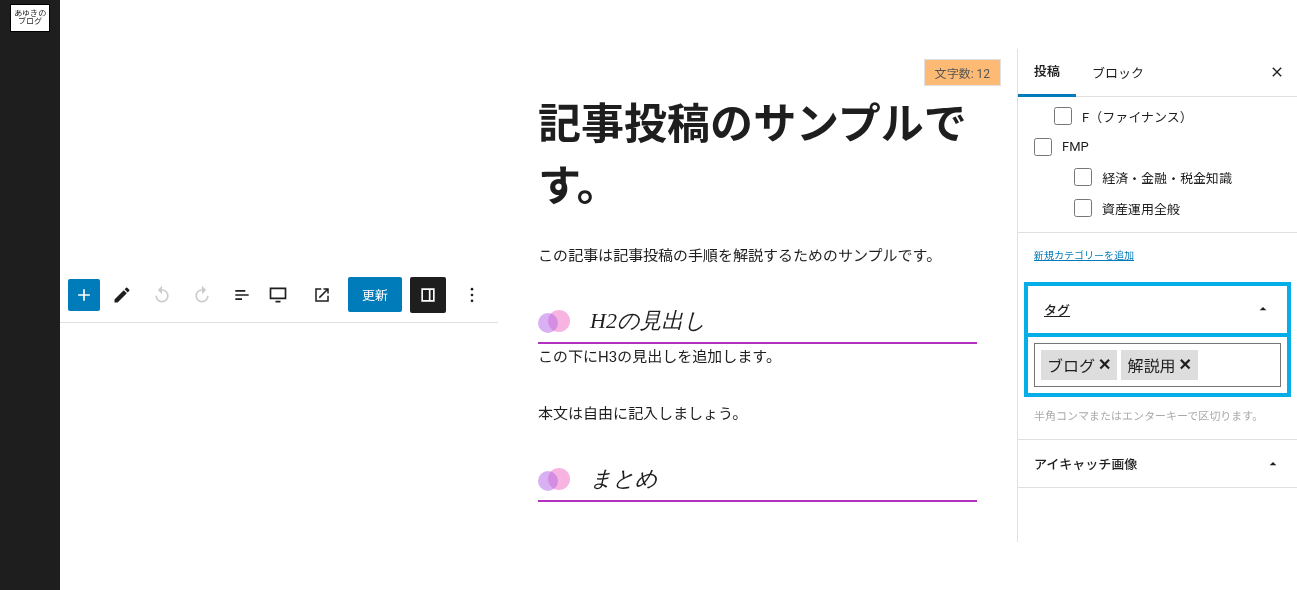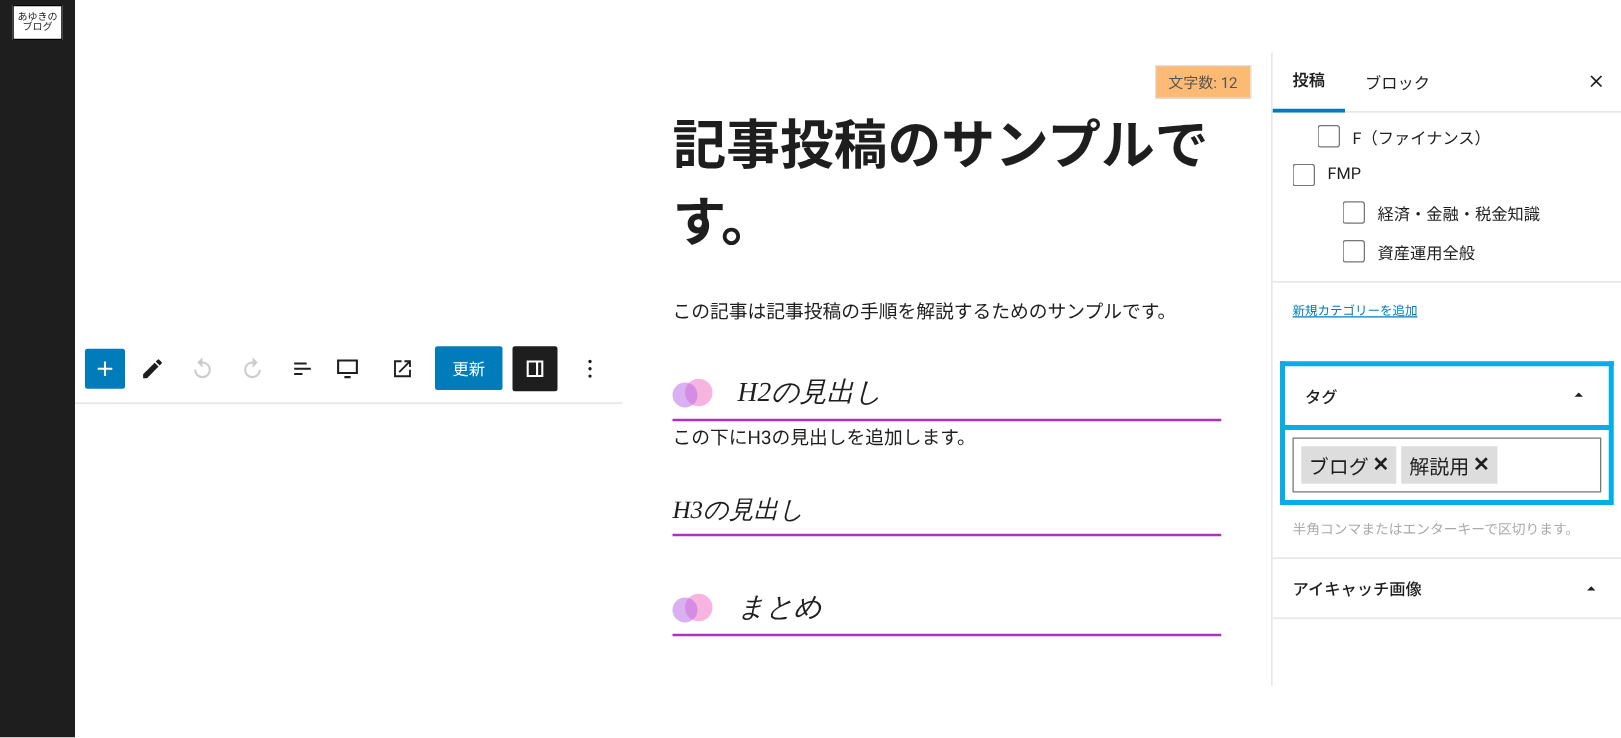--- a/index.html
+++ b/index.html
@@ -32,21 +32,21 @@
 .settings-tab.active { font-weight: 600; border-bottom: 3px solid #007cba; }
 .settings-close { margin-left: auto; padding: 12px; cursor: pointer; }
 .cat-list { padding: 4px 16px 8px; max-height: 170px; overflow-y: auto; border-bottom: 1px solid #e0e0e0; }
 .cat-item { display: flex; align-items: center; padding: 6px 0; gap: 10px; font-size: 13px; }
 .cat-item input { width: 18px; height: 18px; }
 .cat-indent-1 { padding-left: 20px; }
 .cat-indent-2 { padding-left: 40px; }
 .add-cat-link { color: #007cba; text-decoration: underline; font-size: 10px; padding: 14px 16px; display: block; cursor: pointer; }
 .panel-header { display: flex; align-items: center; justify-content: space-between; padding: 14px 16px; font-size: 13px; font-weight: 500; cursor: pointer; border-top: 1px solid #e0e0e0; }
 .highlight-box { border: 4px solid #06aee8; margin: 0 6px 6px; padding: 6px; }
-.tag-panel-header { border: 4px solid #06aee8; border-bottom: none; margin: 20px 6px 0; }
+.tag-panel-header { border: 4px solid #06aee8; border-bottom: none; margin: 6px 6px 0; text-decoration: underline; }
 .tag-input-wrap { border: 1px solid #757575; padding: 6px; display: flex; flex-wrap: wrap; gap: 4px; background: #fff; }
 .tag-chip { background: #ddd; padding: 3px 6px; font-size: 16px; display: flex; align-items: center; gap: 3px; }
 .tag-chip .x { cursor: pointer; font-weight: bold; }
 .tag-hint { font-size: 11px; color: #aaa; padding: 6px 16px 14px; line-height: 1.5; }
 .panel-header.eyecatch { border-bottom: 1px solid #e0e0e0; }
 svg { display: block; }
 </style>
 </head>
 <body>
 
@@ -111,21 +111,21 @@
   </div>
 
   <div class="content-wrap">
     <div class="editor">
       <div class="word-count">文字数: 12</div>
       <div class="editor-inner">
         <h1 class="title">記事投稿のサンプルです。</h1>
         <p class="body-text">この記事は記事投稿の手順を解説するためのサンプルです。</p>
         <div class="h2-block">H2の見出し</div>
         <p class="body-text">この下にH3の見出しを追加します。</p>
-        <div class="h3-block">H3の見出し</div>
+        <p class="body-text">本文は自由に記入しましょう。</p>
         <div class="h2-block">まとめ</div>
       </div>
     </div>
 
     <div class="settings">
       <div class="settings-tabs">
         <div class="settings-tab active">投稿</div>
         <div class="settings-tab">ブロック</div>
         <div class="settings-close">
           <svg width="16" height="16" viewBox="0 0 24 24">

